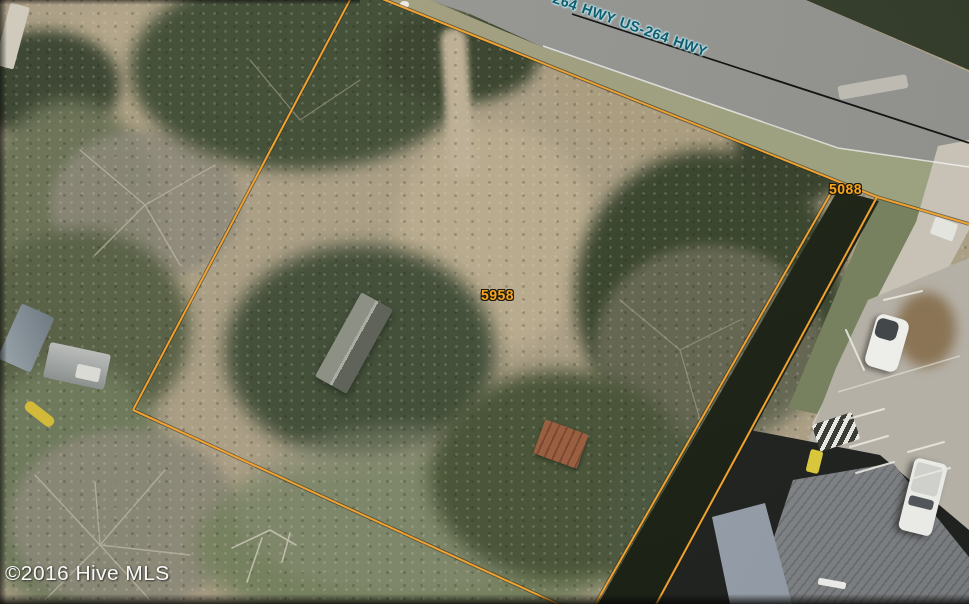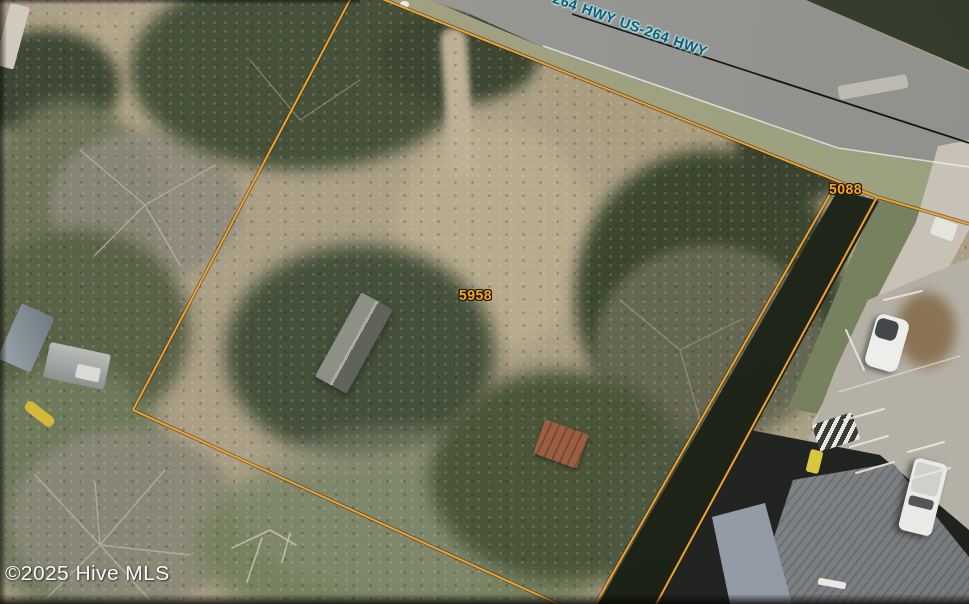--- a/index.html
+++ b/index.html
@@ -150,20 +150,20 @@
       <polyline class="pl-shadow" points="877,197 653,610"></polyline>
     </g>
     <polyline class="pl" points="380,-2 877,197 969,224"></polyline>
     <polyline class="pl" points="352,-4 133,410"></polyline>
     <polyline class="pl" points="133,410 580,614"></polyline>
     <polyline class="pl" points="836,184 592,610"></polyline>
     <polyline class="pl" points="877,197 653,610"></polyline>
   </svg>
 
   <div class="road-label">264 HWY US-264 HWY</div>
-  <div class="parcel-label" style="left:459px;top:287px;">5958</div>
+  <div class="parcel-label" style="left:481px;top:287px;">5958</div>
   <div class="parcel-label" style="left:829px;top:181px;">5088</div>
-  <div class="watermark">©2025 Hive MLS</div>
+  <div class="watermark">©2016 Hive MLS</div>
 
   <div class="abs" style="left:0;top:0;width:7px;height:604px;background:linear-gradient(to right,rgba(10,10,8,.6),transparent);"></div>
   <div class="abs" style="left:0;top:594px;width:969px;height:10px;background:linear-gradient(to top,rgba(8,8,6,.8),transparent);"></div>
   <div class="abs" style="left:0;top:0;width:360px;height:5px;background:linear-gradient(to bottom,rgba(5,5,5,.5),transparent);"></div>
 </div>
 
 </body></html>

